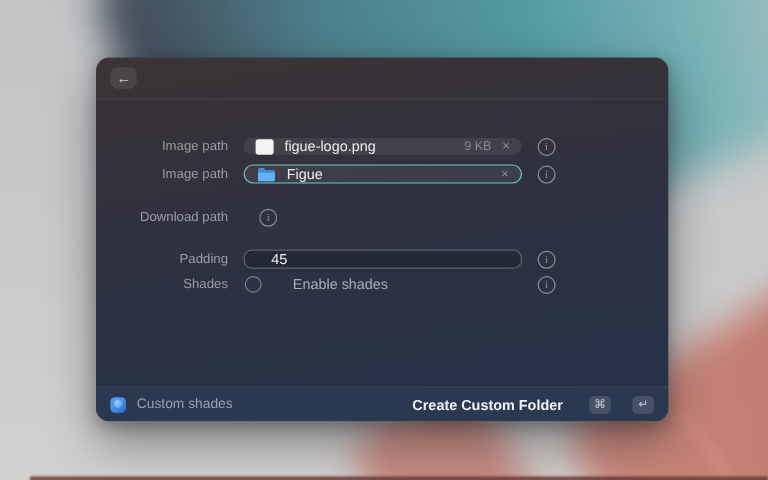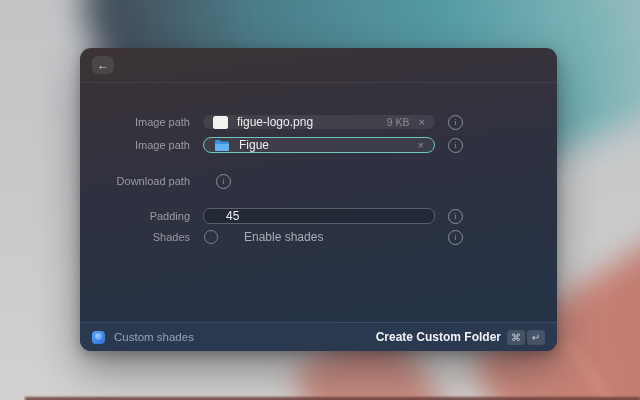--- a/index.html
+++ b/index.html
@@ -89,21 +89,21 @@
   }
   .app-ic{
     width:13px;height:13px;border-radius:4px;margin-right:9px;position:relative;
     background:linear-gradient(135deg,#5aa7f5,#2e6fd6);flex:0 0 13px;
   }
   .app-ic::after{
     content:"";position:absolute;left:3px;top:2px;width:7px;height:7px;border-radius:50%;
     background:radial-gradient(circle at 35% 35%,#9fd0ff,#4d8fe0);
   }
   .app-name{font-size:11.5px;color:#98a2af;}
-  .footer-right{margin-left:auto;display:flex;align-items:center;gap:2px;}
+  .footer-right{margin-left:auto;display:flex;align-items:flex-end;gap:18px;}
   .action{font-size:12px;font-weight:700;color:#f1f3f5;cursor:pointer;margin-right:4px;}
   .key{
     width:18px;height:15px;border-radius:4px;background:rgba(255,255,255,.13);
     color:#c3cad4;font-size:10px;line-height:15px;text-align:center;
   }
 </style>
 </head>
 <body>
 
 <div class="bg-layer teal-band"></div>

